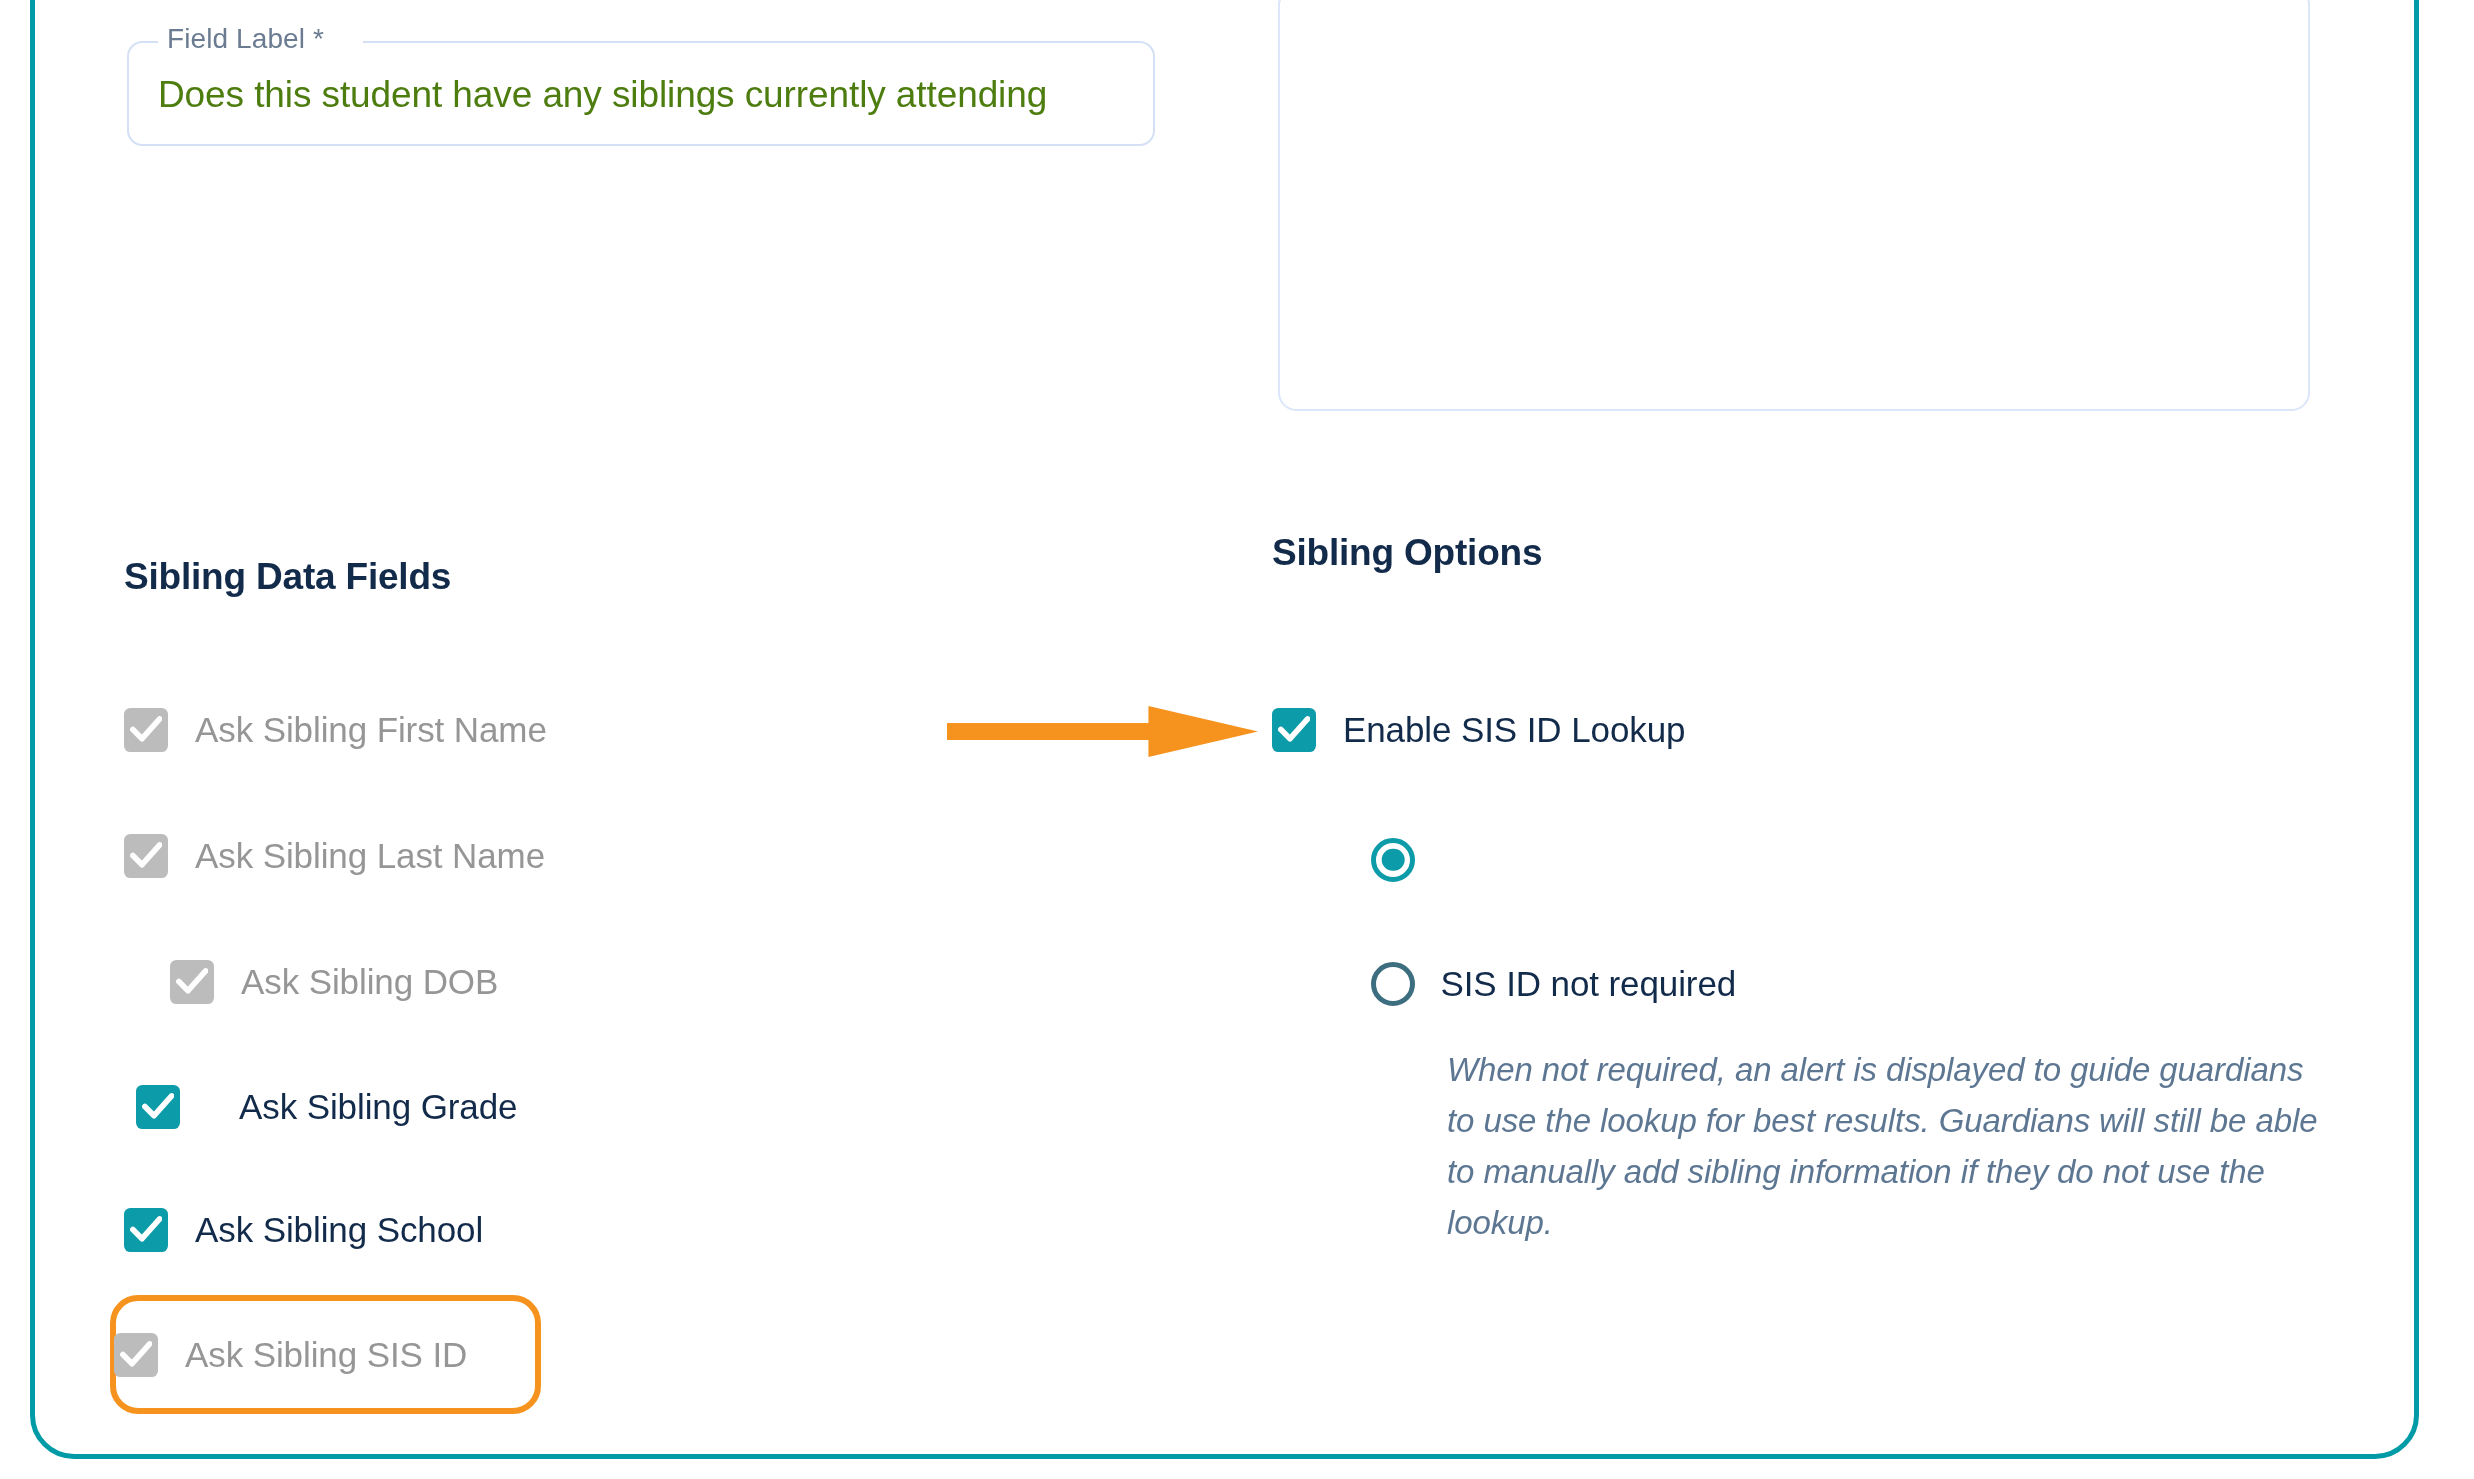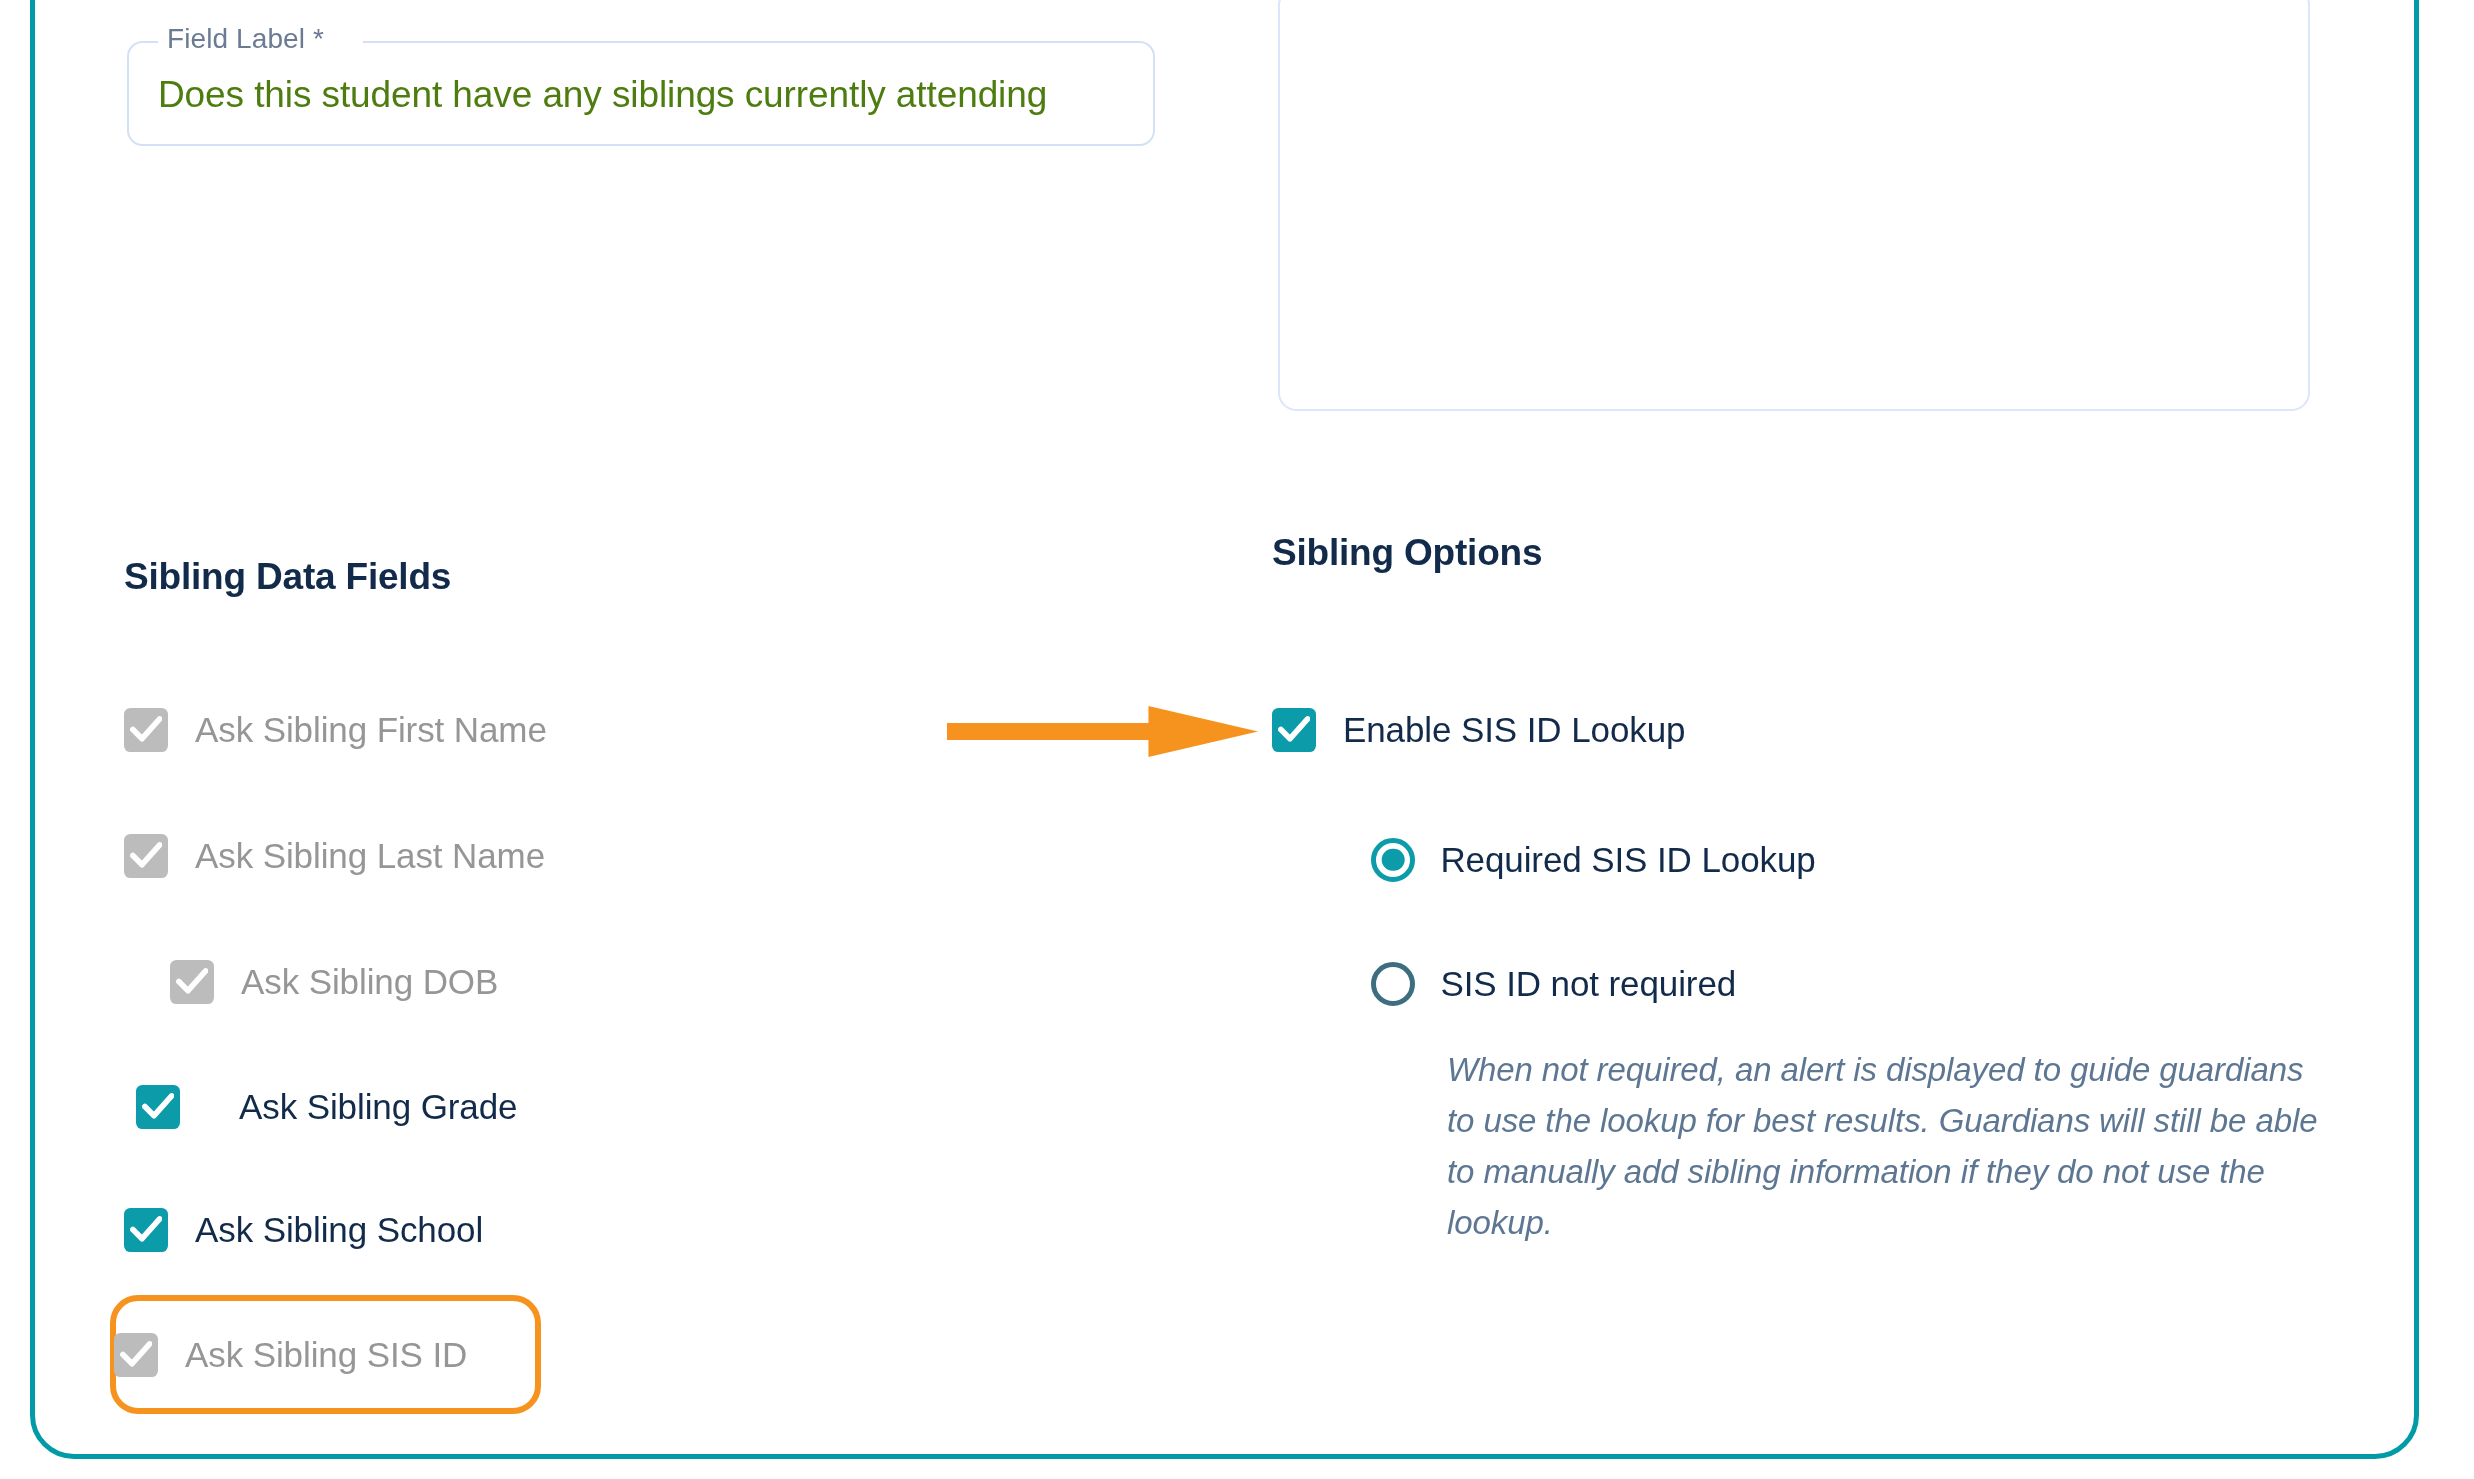--- a/index.html
+++ b/index.html
@@ -294,21 +294,20 @@
         <path d="M4 22 L17 35 L42 7" fill="none" stroke="#ffffff" stroke-width="8" stroke-linecap="round" stroke-linejoin="round"></path>
       </svg>
   </span>
   <span class="check-label enabled">Enable SIS ID Lookup</span>
 </div>
 
 <div class="radio-row" id="row-required-lookup">
   <span class="radio selected">
     <span class="dot"></span>
   </span>
-  <span class="radio-label">Required SIS ID Lookup</span>
 </div>
 
 <div class="radio-row" id="row-not-required">
   <span class="radio unselected"></span>
   <span class="radio-label">SIS ID not required</span>
 </div>
 
 <div id="lookup-helper-note">When not required, an alert is displayed to guide guardians to use the lookup for best results. Guardians will still be able to manually add sibling information if they do not use the lookup.</div>
 
 

